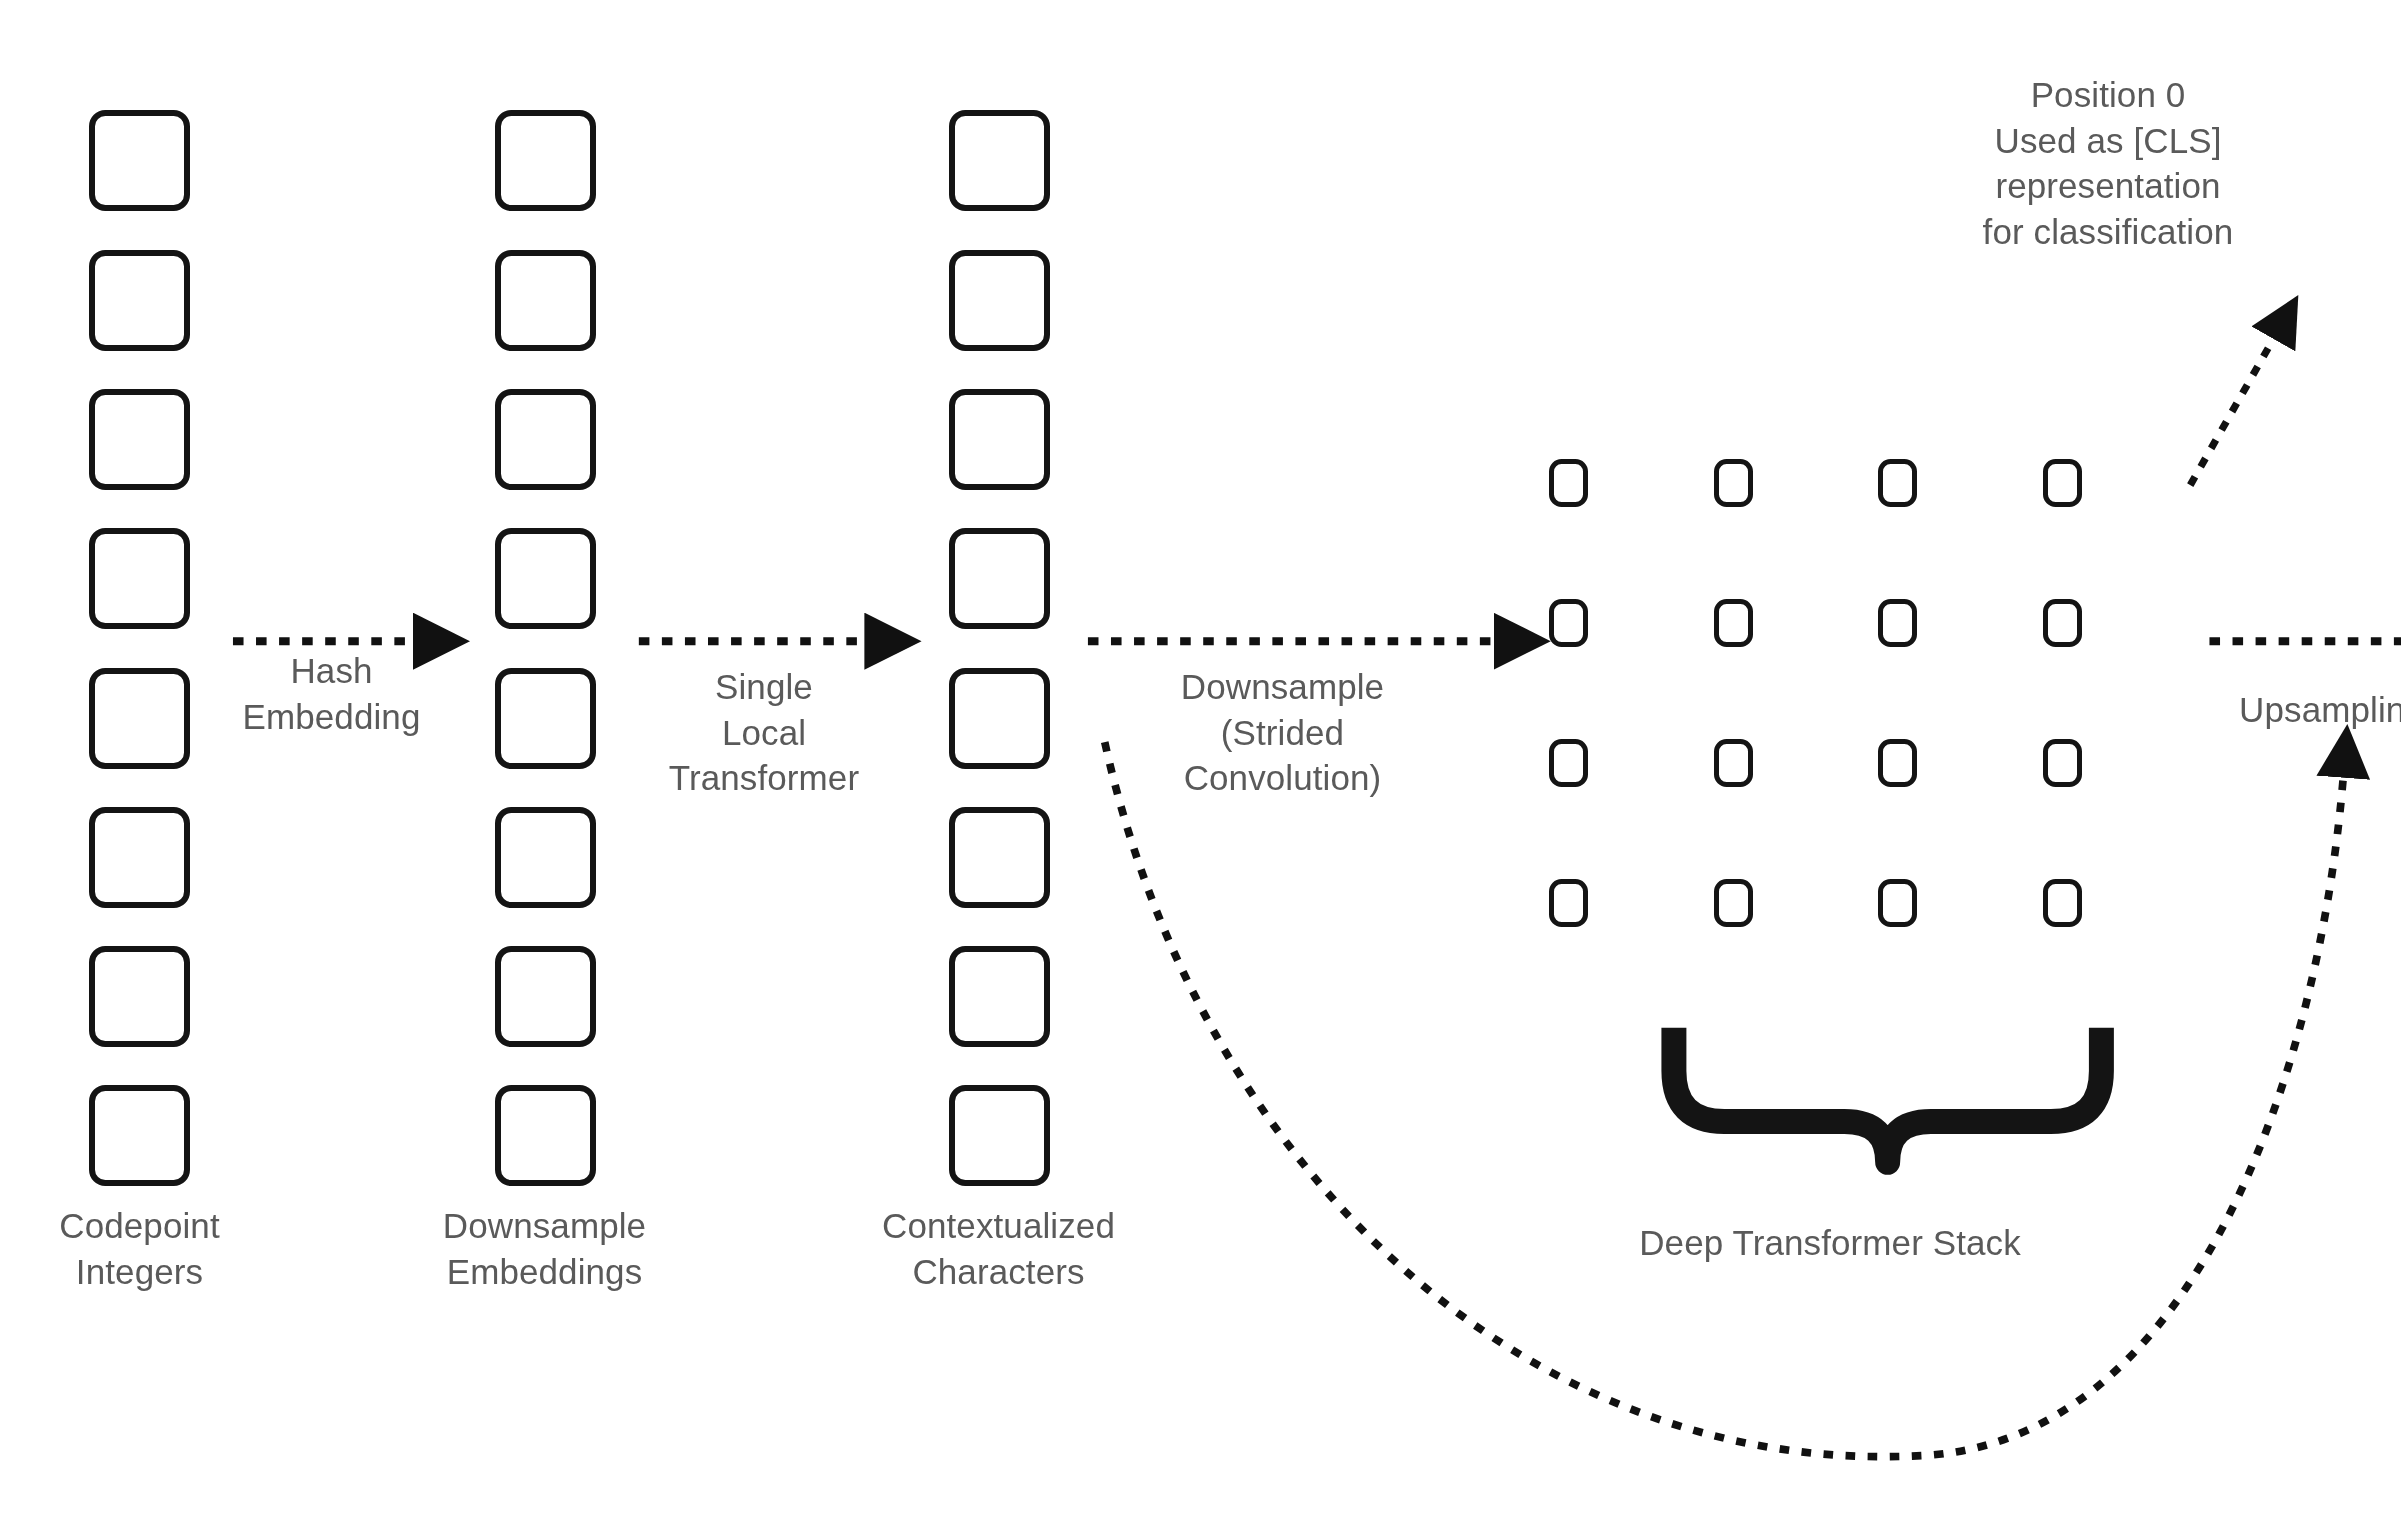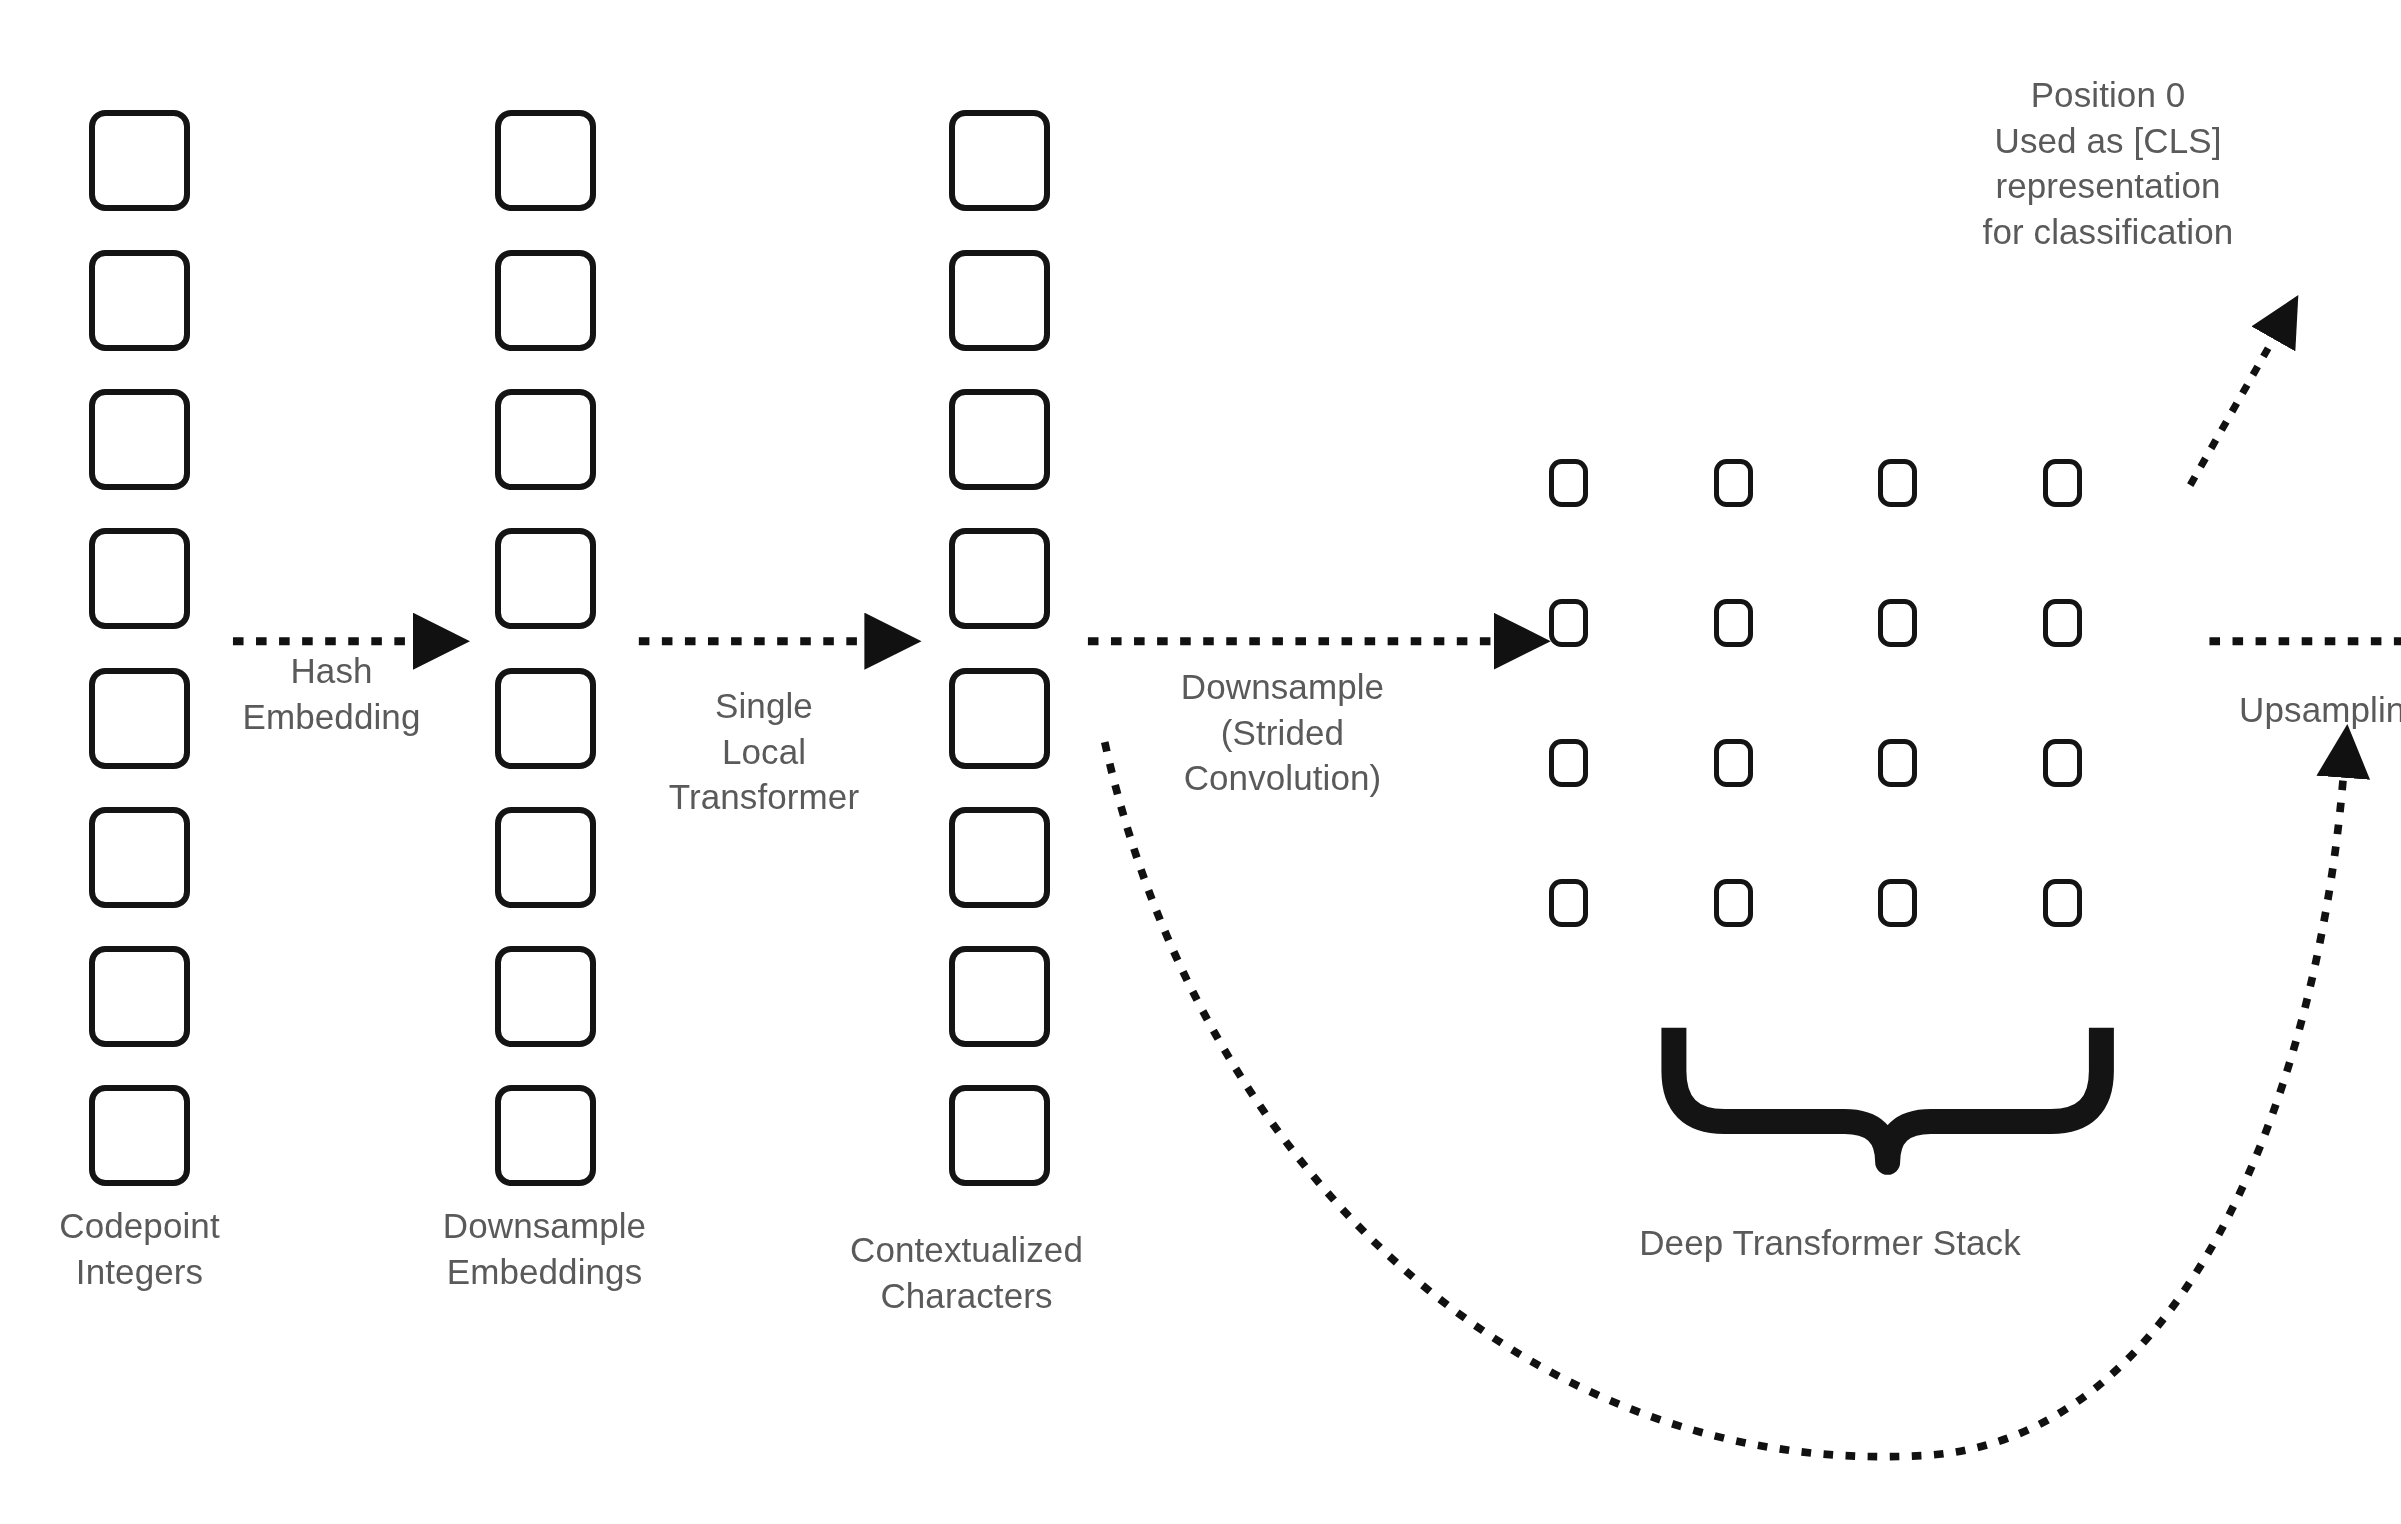--- a/index.html
+++ b/index.html
@@ -130,21 +130,21 @@
 
   <div>
     <div class="cell" style="left:949px;top:110px;width:101px;height:101px;"></div>
     <div class="cell" style="left:949px;top:250px;width:101px;height:101px;"></div>
     <div class="cell" style="left:949px;top:389px;width:101px;height:101px;"></div>
     <div class="cell" style="left:949px;top:528px;width:101px;height:101px;"></div>
     <div class="cell" style="left:949px;top:668px;width:101px;height:101px;"></div>
     <div class="cell" style="left:949px;top:807px;width:101px;height:101px;"></div>
     <div class="cell" style="left:949px;top:946px;width:101px;height:101px;"></div>
     <div class="cell" style="left:949px;top:1085px;width:101px;height:101px;"></div>
-    <div class="lbl" style="left:789px;top:1203px;width:355px;margin-top:24px;">Contextualized
+    <div class="lbl" style="left:821px;top:1203px;width:355px;">Contextualized
 Characters</div>
   </div>
 
   <div>
 
     <div class="gridcell" style="left:1549px;top:459px;width:39px;height:48px;"></div>
     <div class="gridcell" style="left:1714px;top:459px;width:39px;height:48px;"></div>
     <div class="gridcell" style="left:1878px;top:459px;width:39px;height:48px;"></div>
     <div class="gridcell" style="left:2043px;top:459px;width:39px;height:48px;"></div>
 
@@ -186,21 +186,21 @@
     
     
     
     
     
   </div>
 
   <div class="lbl" style="left:202px;top:648px;width:259px;">Hash
 Embedding</div>
 
-  <div class="lbl" style="left:627px;top:664px;width:274px;margin-top:19px;">Single
+  <div class="lbl" style="left:627px;top:664px;width:274px;">Single
 Local
 Transformer</div>
 
   <div class="lbl" style="left:1129px;top:664px;width:307px;">Downsample
 (Strided
 Convolution)</div>
 
   <div class="lbl" style="left:2183px;top:687px;width:298px;">Upsampling</div>
 
   <div class="lbl" style="left:1916px;top:72px;width:384px;">Position 0

